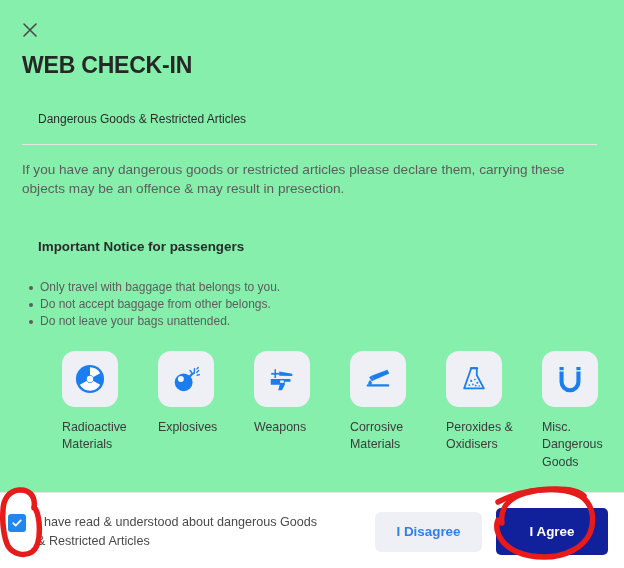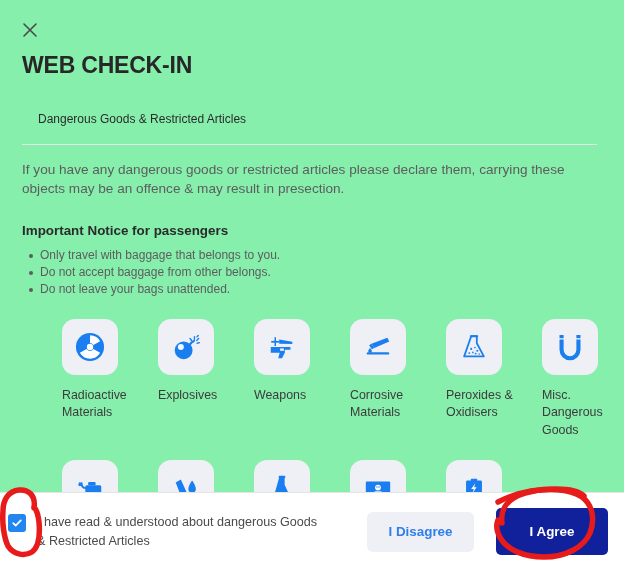--- a/index.html
+++ b/index.html
@@ -78,21 +78,21 @@
   .intro {
     margin: 0;
     padding-top: 15px;
     font-size: 13.6px;
     line-height: 1.42;
     color: #5d5d5d;
     max-width: 562px;
   }
 
   .notice-title {
-    margin: 0;
+    margin: 16px;
     padding-top: 24px;
     font-size: 13.4px;
     font-weight: bold;
     color: #2b2b2b;
   }
 
   .bullets {
     margin: 0;
     padding: 9px 0 0 18px;
     list-style: none;
@@ -187,21 +187,21 @@
     color: #4a4a4a;
     max-width: 290px;
   }
 
   .btn-row {
     position: absolute;
     right: 16px;
     top: 15px;
     display: flex;
     align-items: center;
-    gap: 22px;
+    gap: 14px;
   }
   .btn {
     border: none;
     cursor: pointer;
     font-family: "Liberation Sans", sans-serif;
     font-size: 13.4px;
     font-weight: bold;
     padding: 0;
   }
   .btn-disagree {

